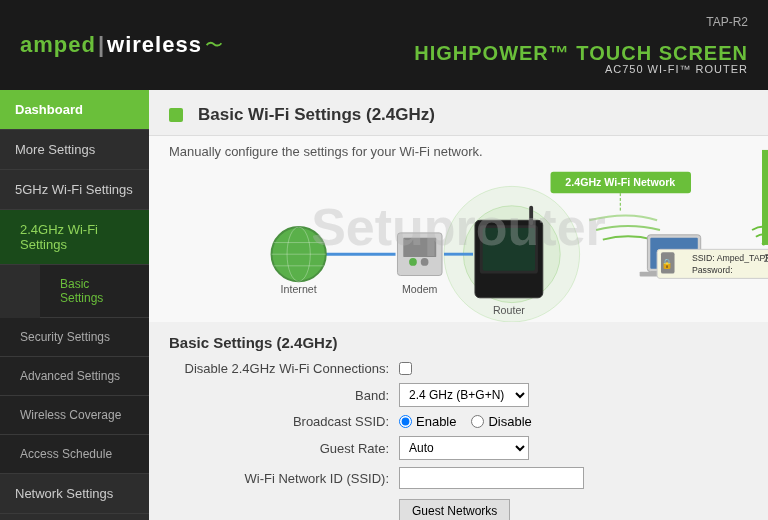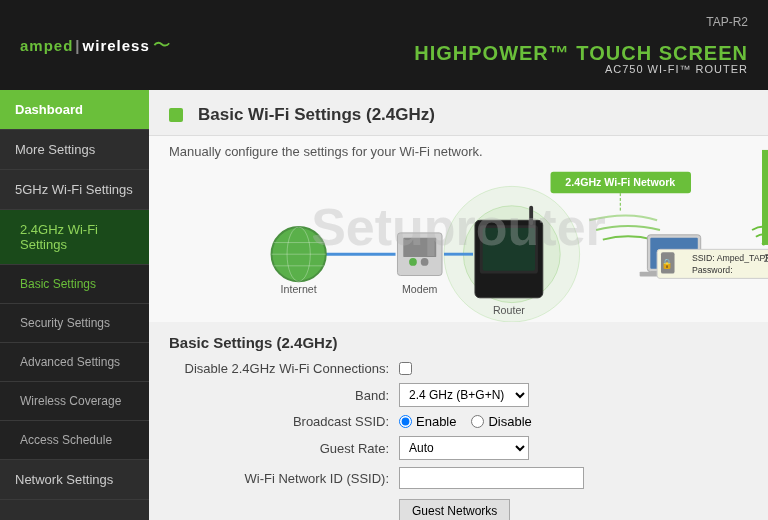--- a/index.html
+++ b/index.html
@@ -13,21 +13,21 @@
       align-items: center;
       justify-content: space-between;
       padding: 0 20px;
     }
     #logo-area {
       display: flex;
       align-items: center;
     }
     #logo-text {
       color: white;
-      font-size: 15px;
+      font-size: 22px;
       font-weight: bold;
       letter-spacing: 1px;
     }
     #logo-text span {
       color: #6abf3a;
     }
     #logo-wifi {
       color: #6abf3a;
       font-size: 18px;
       margin-left: 3px;
@@ -85,20 +85,21 @@
       padding-left: 20px;
     }
     .sidebar-item.sub-item {
       background: #222;
       color: #aaa;
       padding-left: 20px;
       font-size: 12px;
     }
     .sidebar-item.sub-item.active {
       color: #6abf3a;
+      margin-left: 40px;
     }
 
     
     #main {
       flex: 1;
       background: #f0f0f0;
       overflow-y: auto;
       position: relative;
     }
 

